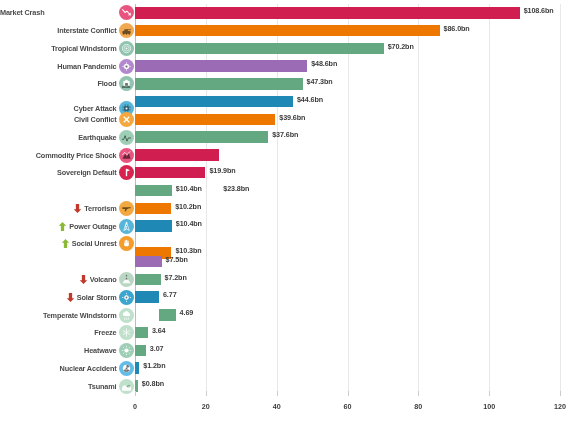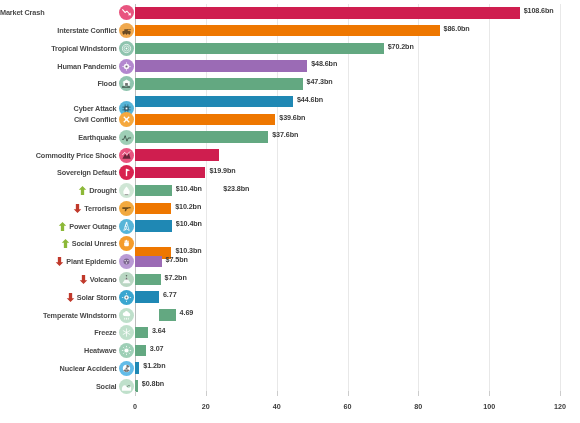--- a/index.html
+++ b/index.html
@@ -217,34 +217,20 @@
       </div>
       <div class="label-row" style="top: 159.955px;">
         <span class="cat-label">Sovereign Default</span>
         <span class="icon-badge" style="background: rgb(216, 35, 79);">
           <svg width="11" height="11" viewBox="0 0 24 24">
             <rect x="10.5" y="4" width="3" height="16" fill="#ffffff"></rect>
             <path d="M12,4 L20,7 L12,10 Z" fill="#ffffff"></path>
           </svg>
         </span>
       </div>
-      <div class="label-row" style="top: 177.727px;">
-        <span class="trend">
-          <svg width="9" height="11" viewBox="0 0 12 14">
-            <polygon points="6,1 11,6 8.2,6 8.2,13 3.8,13 3.8,6 1,6" fill="#8cb838"></polygon>
-          </svg>
-        </span>
-        <span class="cat-label">Drought</span>
-        <span class="icon-badge" style="background: rgb(207, 230, 213);">
-          <svg width="11" height="11" viewBox="0 0 24 24">
-            <path d="M12,3 C12,3 5,11 5,15 a7,7 0 0 0 14,0 C19,11 12,3 12,3 Z" fill="#ffffff" opacity="0.95"></path>
-            <path d="M8,21 h8" stroke="rgba(0,0,0,0.55)" stroke-width="1.6"></path>
-          </svg>
-        </span>
-      </div>
       <div class="label-row" style="top: 195.5px;">
         <span class="trend">
           <svg width="9" height="11" viewBox="0 0 12 14">
             <polygon points="6,13 11,8 8.2,8 8.2,1 3.8,1 3.8,8 1,8" fill="#c0392b"></polygon>
           </svg>
         </span>
         <span class="cat-label">Terrorism</span>
         <span class="icon-badge" style="background: rgb(242, 169, 63);">
           <svg width="11" height="11" viewBox="0 0 24 24">
             <path d="M3,9 h13 v4 h-3 l-2,5 h-3 l1,-5 h-6 Z" fill="rgba(0,0,0,0.55)"></path>
@@ -272,36 +258,20 @@
             <polygon points="6,1 11,6 8.2,6 8.2,13 3.8,13 3.8,6 1,6" fill="#8cb838"></polygon>
           </svg>
         </span>
         <span class="cat-label">Social Unrest</span>
         <span class="icon-badge" style="background: rgb(245, 156, 43);">
           <svg width="11" height="11" viewBox="0 0 24 24">
             <rect x="7" y="9" width="10" height="9" rx="2.4" fill="#ffffff"></rect>
             <rect x="8" y="5" width="2.6" height="5" rx="1.2" fill="#ffffff"></rect>
             <rect x="11" y="4" width="2.6" height="6" rx="1.2" fill="#ffffff"></rect>
             <rect x="14" y="5.5" width="2.6" height="5" rx="1.2" fill="#ffffff"></rect>
-          </svg>
-        </span>
-      </div>
-      <div class="label-row" style="top: 248.818px;">
-        <span class="trend">
-          <svg width="9" height="11" viewBox="0 0 12 14">
-            <polygon points="6,13 11,8 8.2,8 8.2,1 3.8,1 3.8,8 1,8" fill="#c0392b"></polygon>
-          </svg>
-        </span>
-        <span class="cat-label">Plant Epidemic</span>
-        <span class="icon-badge" style="background: rgb(185, 154, 212);">
-          <svg width="11" height="11" viewBox="0 0 24 24">
-            <circle cx="12" cy="12" r="6.5" fill="rgba(0,0,0,0.55)" opacity="0.6"></circle>
-            <circle cx="9" cy="10" r="1.5" fill="#ffffff"></circle>
-            <circle cx="15" cy="10" r="1.5" fill="#ffffff"></circle>
-            <circle cx="12" cy="15" r="1.5" fill="#ffffff"></circle>
           </svg>
         </span>
       </div>
       <div class="label-row" style="top: 266.591px;">
         <span class="trend">
           <svg width="9" height="11" viewBox="0 0 12 14">
             <polygon points="6,13 11,8 8.2,8 8.2,1 3.8,1 3.8,8 1,8" fill="#c0392b"></polygon>
           </svg>
         </span>
         <span class="cat-label">Volcano</span>
@@ -384,21 +354,21 @@
             <circle cx="12" cy="12" r="2.1" fill="rgba(0,0,0,0.55)"></circle>
             <g fill="rgba(0,0,0,0.55)">
               <path d="M12,4 A8,8 0 0 1 18.9,8 L14.4,10.6 A2.8,2.8 0 0 0 12,9.2 Z"></path>
               <path d="M18.9,16 A8,8 0 0 1 12,20 L12,14.8 A2.8,2.8 0 0 0 14.4,13.4 Z"></path>
               <path d="M5.1,16 A8,8 0 0 0 12,20 L12,14.8 A2.8,2.8 0 0 1 9.6,13.4 Z" transform="translate(-0.2,0)"></path>
             </g>
           </svg>
         </span>
       </div>
       <div class="label-row" style="top: 373.227px;">
-        <span class="cat-label">Social</span>
+        <span class="cat-label">Tsunami</span>
         <span class="icon-badge" style="background: rgb(191, 224, 203);">
           <svg width="11" height="11" viewBox="0 0 24 24">
             <path d="M2,15 C5,8 10,8 13,13 C15,16 19,16 22,11 L22,21 L2,21 Z" fill="#ffffff" opacity="0.95"></path>
             <path d="M13,13 C14,10 17,9 20,11" fill="none" stroke="rgba(0,0,0,0.55)" stroke-width="1.4"></path>
           </svg>
         </span>
       </div>
     </div>
 
   <div class="plot-area" id="plot-area">

